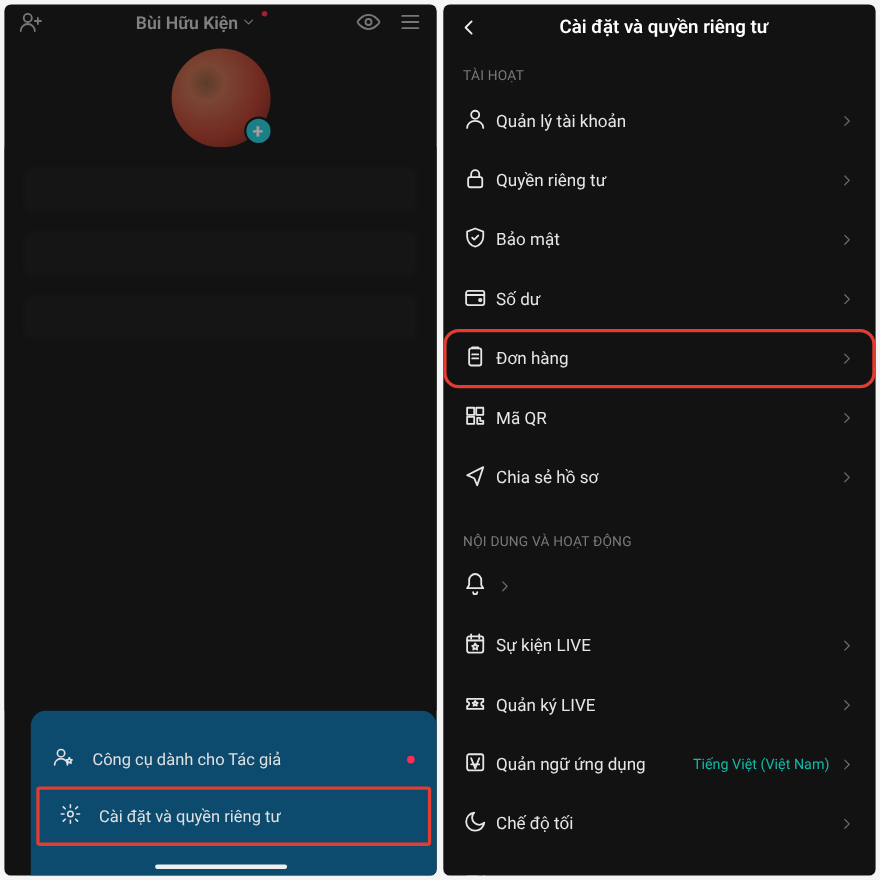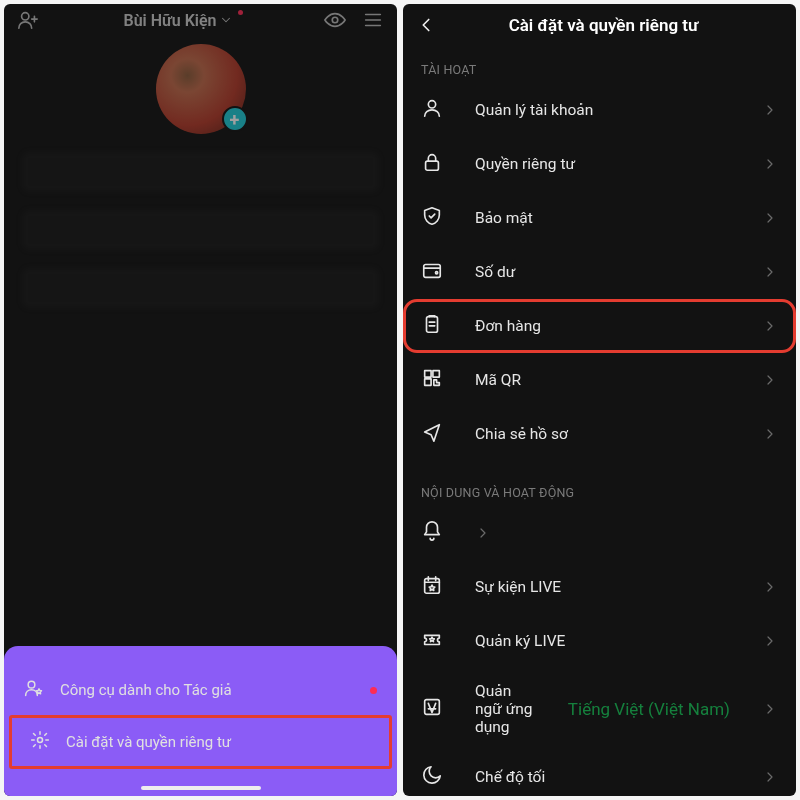--- a/index.html
+++ b/index.html
@@ -78,23 +78,24 @@
     position: relative;
   }
   .left-body-dim .blur-row {
     height: 40px;
     margin: 18px 18px 0;
     background: rgba(80,80,80,0.06);
     border-radius: 6px;
     filter: blur(3px);
   }
   .bottom-sheet {
-    background: #8b5cf6;
+    background: #0c4a6e;
     border-radius: 14px 14px 0 0;
     padding: 18px 0 28px;
+    margin-left: 24px;
   }
   .sheet-item {
     display: flex;
     align-items: center;
     gap: 16px;
     padding: 14px 20px;
     color: #e0e0e0;
     position: relative;
   }
   .sheet-item .lbl { font-size: 15px; }
@@ -140,29 +141,29 @@
     letter-spacing: 0.2px;
     padding: 16px 18px 6px;
   }
   .menu {
     display: flex;
     flex-direction: column;
   }
   .menu-item {
     display: flex;
     align-items: center;
-    gap: 32px;
+    gap: 8px;
     padding: 14px 18px;
     color: #e6e6e6;
     position: relative;
   }
   .menu-item .lbl { font-size: 15.5px; flex:1; }
   .menu-item .trailing {
-    font-size: 17px;
-    color: #15803d;
+    font-size: 13px;
+    color: #14b8a6;
   }
   .chev {
     color: #6a6a6a;
     display:flex; align-items:center;
   }
   .menu-item.box {
     outline: 3px solid #e43c30;
     outline-offset: -3px;
     border-radius: 14px;
   }

